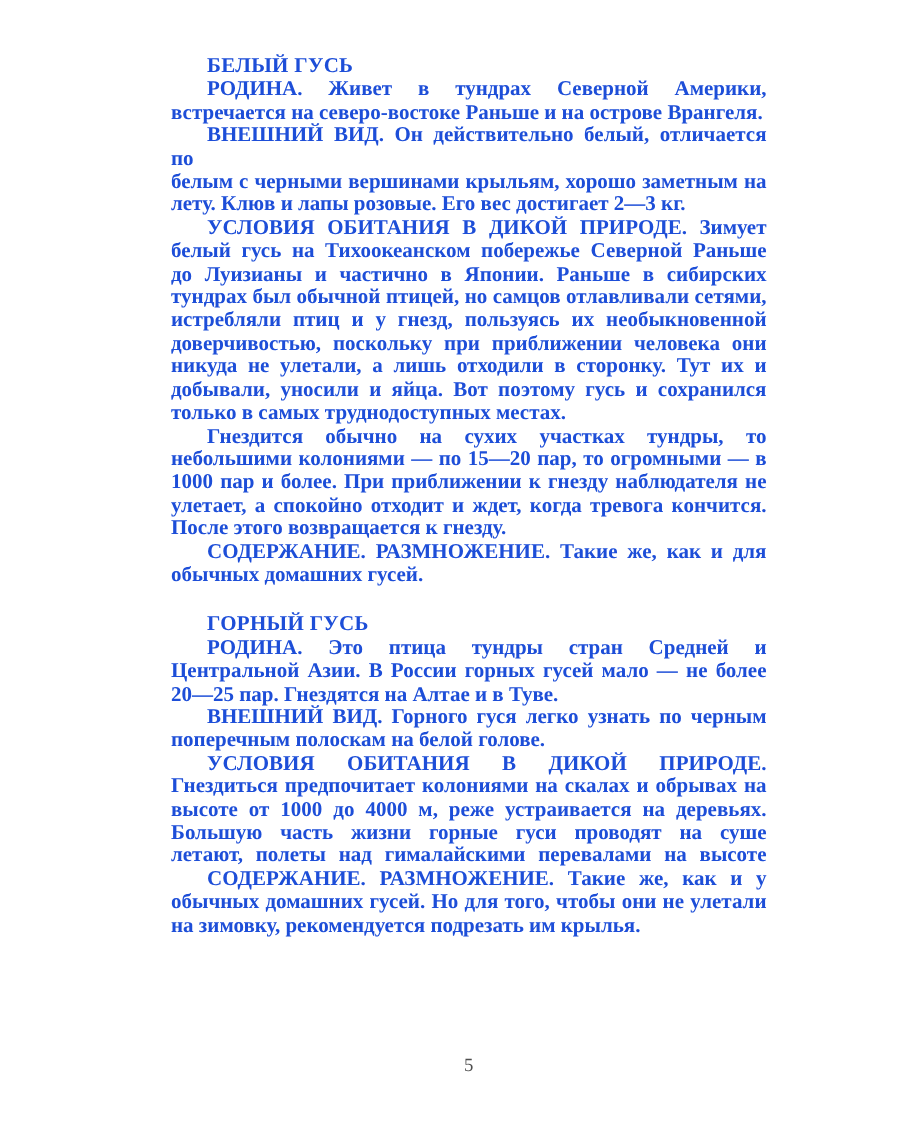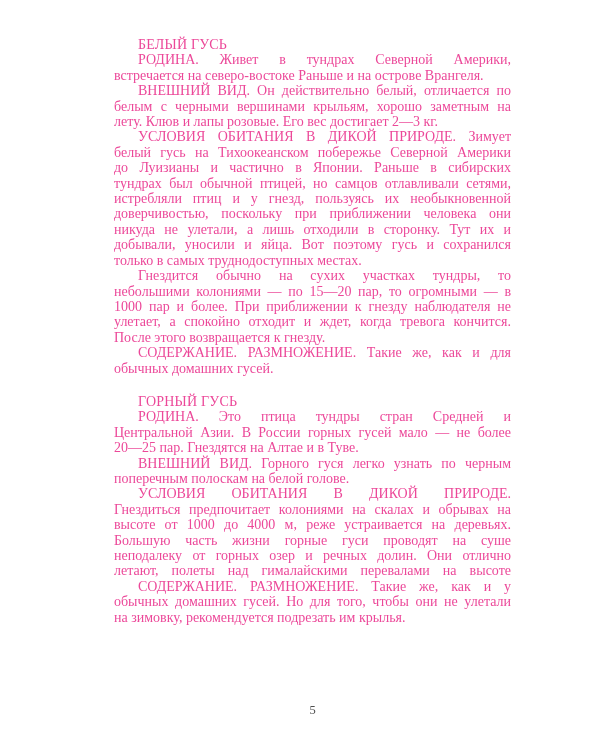--- a/index.html
+++ b/index.html
@@ -13,23 +13,24 @@
     height: 750px;
     background: #ffffff;
     overflow: hidden;
     font-family: "Liberation Serif", serif;
   }
   .text-column {
     position: absolute;
     left: 114px;
     top: 37px;
     width: 397px;
-    color: #ec4899;
+    color: #1d4ed8;
     font-size: 14px;
     line-height: 15.4px;
+    font-weight: bold;
   }
   section { display: block; }
   section + section { margin-top: 18px; }
   .line {
     text-align: justify;
     white-space: normal;
   }
   
   .jl { text-align-last: justify; }
   .first, .title { text-indent: 24px; }
@@ -50,21 +51,21 @@
 <div class="page">
   <div class="text-column" id="column">
       <section>
         <div class="line title">БЕЛЫЙ ГУСЬ</div>
         <div class="line first jl">РОДИНА. Живет в тундрах Северной Америки,</div>
         <div class="line">встречается на северо-востоке Раньше и на острове Врангеля.</div>
         <div class="line first jl">ВНЕШНИЙ ВИД. Он действительно белый, отличается по</div>
         <div class="line jl">белым с черными вершинами крыльям, хорошо заметным на</div>
         <div class="line">лету. Клюв и лапы розовые. Его вес достигает 2—3 кг.</div>
         <div class="line first jl">УСЛОВИЯ ОБИТАНИЯ В ДИКОЙ ПРИРОДЕ. Зимует</div>
-        <div class="line jl">белый гусь на Тихоокеанском побережье Северной Америки</div>
+        <div class="line jl">белый гусь на Тихоокеанском побережье Северной Раньше</div>
         <div class="line jl">до Луизианы и частично в Японии. Раньше в сибирских</div>
         <div class="line jl">тундрах был обычной птицей, но самцов отлавливали сетями,</div>
         <div class="line jl">истребляли птиц и у гнезд, пользуясь их необыкновенной</div>
         <div class="line jl">доверчивостью, поскольку при приближении человека они</div>
         <div class="line jl">никуда не улетали, а лишь отходили в сторонку. Тут их и</div>
         <div class="line jl">добывали, уносили и яйца. Вот поэтому гусь и сохранился</div>
         <div class="line">только в самых труднодоступных местах.</div>
         <div class="line first jl">Гнездится обычно на сухих участках тундры, то</div>
         <div class="line jl">небольшими колониями — по 15—20 пар, то огромными — в</div>
         <div class="line jl">1000 пар и более. При приближении к гнезду наблюдателя не</div>
@@ -77,21 +78,20 @@
         <div class="line title">ГОРНЫЙ ГУСЬ</div>
         <div class="line first jl">РОДИНА. Это птица тундры стран Средней и</div>
         <div class="line jl">Центральной Азии. В России горных гусей мало — не более</div>
         <div class="line">20—25 пар. Гнездятся на Алтае и в Туве.</div>
         <div class="line first jl">ВНЕШНИЙ ВИД. Горного гуся легко узнать по черным</div>
         <div class="line">поперечным полоскам на белой голове.</div>
         <div class="line first jl">УСЛОВИЯ ОБИТАНИЯ В ДИКОЙ ПРИРОДЕ.</div>
         <div class="line jl">Гнездиться предпочитает колониями на скалах и обрывах на</div>
         <div class="line jl">высоте от 1000 до 4000 м, реже устраивается на деревьях.</div>
         <div class="line jl">Большую часть жизни горные гуси проводят на суше</div>
-        <div class="line jl">неподалеку от горных озер и речных долин. Они отлично</div>
         <div class="line jl">летают, полеты над гималайскими перевалами на высоте</div>
         <div class="line first jl">СОДЕРЖАНИЕ. РАЗМНОЖЕНИЕ. Такие же, как и у</div>
         <div class="line jl">обычных домашних гусей. Но для того, чтобы они не улетали</div>
         <div class="line">на зимовку, рекомендуется подрезать им крылья.</div>
       </section>
     </div>
   <div class="page-number">5</div>
 </div>
 
 </body></html>

